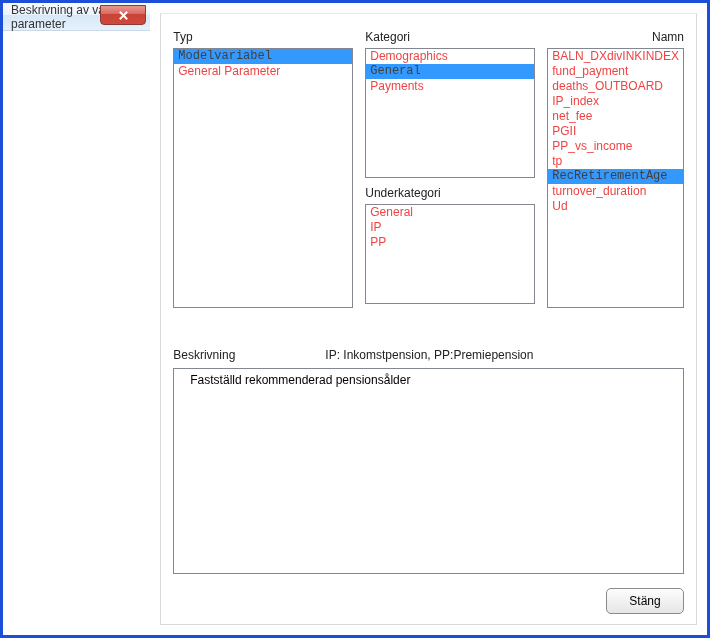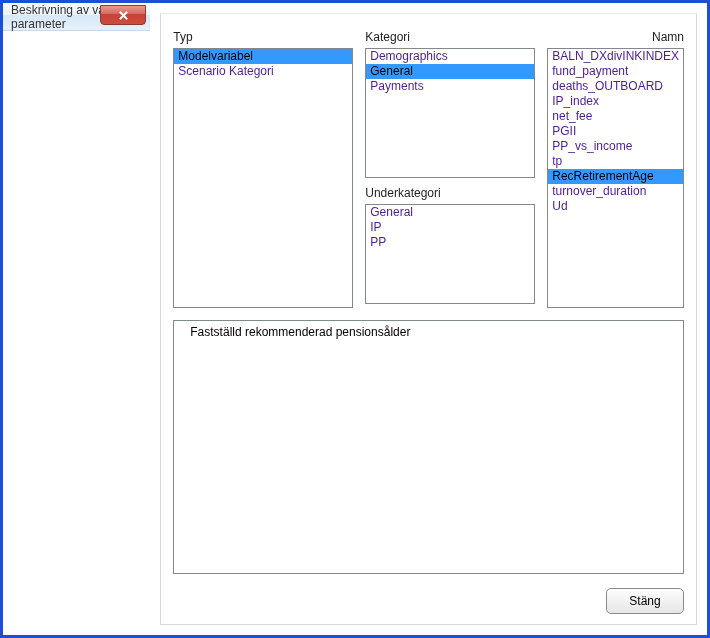--- a/index.html
+++ b/index.html
@@ -89,25 +89,26 @@
     line-height: 15px;
   }
   .col-typ .listbox { height: 260px; }
   .col-kat .lb-kat { height: 130px; margin-bottom: 8px; }
   .col-kat .lb-under { height: 100px; }
   .col-namn .listbox { height: 260px; }
   .item {
     padding: 0 4px;
     white-space: nowrap;
     cursor: default;
-    color: #4c1d95;
+    color: #ef4444;
   }
   .item.selected {
     background: #3399ff;
-    color: #000000;
+    color: #404040;
+    font-family: Liberation Mono, monospace;
   }
   .descrow {
     display: flex;
     margin-top: 28px;
     margin-bottom: 6px;
     gap: 90px;
     font-size: 12px;
     color: #222;
   }
   .descbox {
@@ -152,21 +153,21 @@
 
   <div class="content">
     <div class="panel">
 
       <div class="columns">
 
         <div class="col col-typ">
           <div class="col-label">Typ</div>
           <div class="listbox" id="lb-typ">
               <div class="item selected">Modelvariabel</div>
-              <div class="item">Scenario Kategori</div>
+              <div class="item">General Parameter</div>
             </div>
         </div>
 
         <div class="col col-kat">
           <div class="col-label">Kategori</div>
           <div class="listbox lb-kat" id="lb-kat">
               <div class="item">Demographics</div>
               <div class="item selected">General</div>
               <div class="item">Payments</div>
             </div>
@@ -190,20 +191,24 @@
               <div class="item">PP_vs_income</div>
               <div class="item">tp</div>
               <div class="item selected">RecRetirementAge</div>
               <div class="item">turnover_duration</div>
               <div class="item">Ud</div>
             </div>
         </div>
 
       </div>
 
+      <div class="descrow">
+        <span>Beskrivning</span>
+        <span>IP: Inkomstpension, PP:Premiepension</span>
+      </div>
 
       <div class="descbox">
         <span>Fastställd rekommenderad pensionsålder</span>
       </div>
 
       <div class="footer">
         <button class="btn">Stäng</button>
       </div>
 
     </div>

